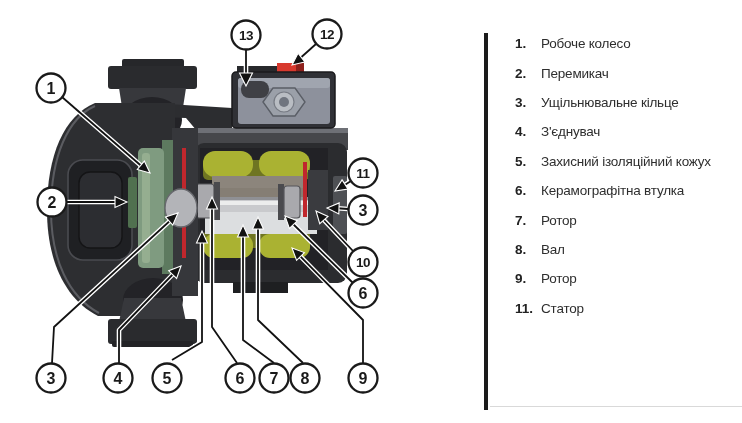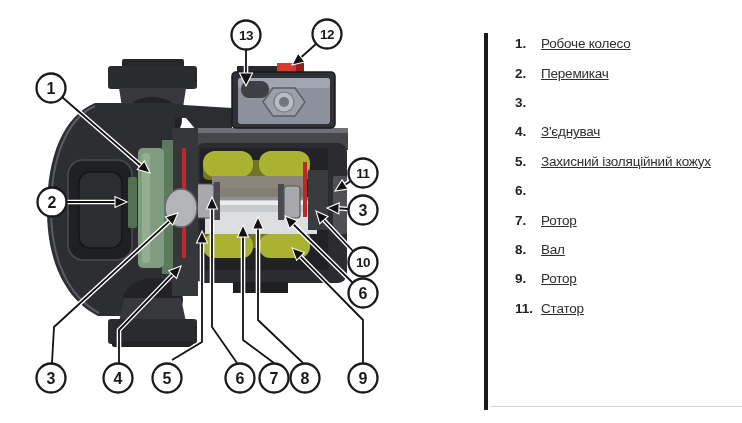--- a/index.html
+++ b/index.html
@@ -5,21 +5,21 @@
   html,body{margin:0;padding:0;background:#ffffff;}
   #stage{position:relative;width:742px;height:423px;background:#ffffff;overflow:hidden;
          font-family:"Liberation Sans",sans-serif;}
   #pump-svg{position:absolute;left:0;top:0;}
   
   #legend{position:absolute;left:484px;top:29px;width:258px;}
   #legend-bar{position:absolute;left:484px;top:33px;width:4px;height:377px;background:#1b1b1b;}
   #legend-rule{position:absolute;left:490px;top:406px;width:252px;height:1px;background:#d9d9d9;}
   .lrow{height:29.4px;display:flex;align-items:center;}
   .lnum{width:26px;margin-left:31px;font-weight:bold;font-size:13.5px;color:#222;flex:0 0 26px;}
-  .llab{font-size:13.5px;color:#2e2e2e;letter-spacing:-0.2px;white-space:nowrap;text-decoration:underline;}
+  .llab{font-size:13.5px;color:#2e2e2e;letter-spacing:-0.2px;white-space:nowrap;}
   
   .arrow-case{fill:none;stroke:#ffffff;stroke-width:4.6;stroke-linejoin:round;}
   .arrow-core{fill:none;stroke:#121212;stroke-width:1.8;stroke-linejoin:round;}
   .ahead{fill:#121212;stroke:#ffffff;stroke-width:1.1;}
   .co{fill:#ffffff;stroke:#1a1a1a;stroke-width:2.3;}
   .ct{font-family:"Liberation Sans",sans-serif;font-weight:bold;fill:#1a1a1a;
       text-anchor:middle;}
   .ct1{font-size:16px;} .ct2{font-size:13.5px;letter-spacing:-0.5px;}
 </style>
 </head>
@@ -268,31 +268,33 @@
     <div class="lrow">
         <span class="lnum">1.</span>
         <span class="llab">Робоче колесо</span>
       </div>
     <div class="lrow">
         <span class="lnum">2.</span>
         <span class="llab">Перемикач</span>
       </div>
     <div class="lrow">
         <span class="lnum">3.</span>
+        <span class="llab">Ущільнювальне кільце</span>
       </div>
     <div class="lrow">
         <span class="lnum">4.</span>
         <span class="llab">З'єднувач</span>
       </div>
     <div class="lrow">
         <span class="lnum">5.</span>
         <span class="llab">Захисний ізоляційний кожух</span>
       </div>
     <div class="lrow">
         <span class="lnum">6.</span>
+        <span class="llab">Керамографітна втулка</span>
       </div>
     <div class="lrow">
         <span class="lnum">7.</span>
         <span class="llab">Ротор</span>
       </div>
     <div class="lrow">
         <span class="lnum">8.</span>
         <span class="llab">Вал</span>
       </div>
     <div class="lrow">

